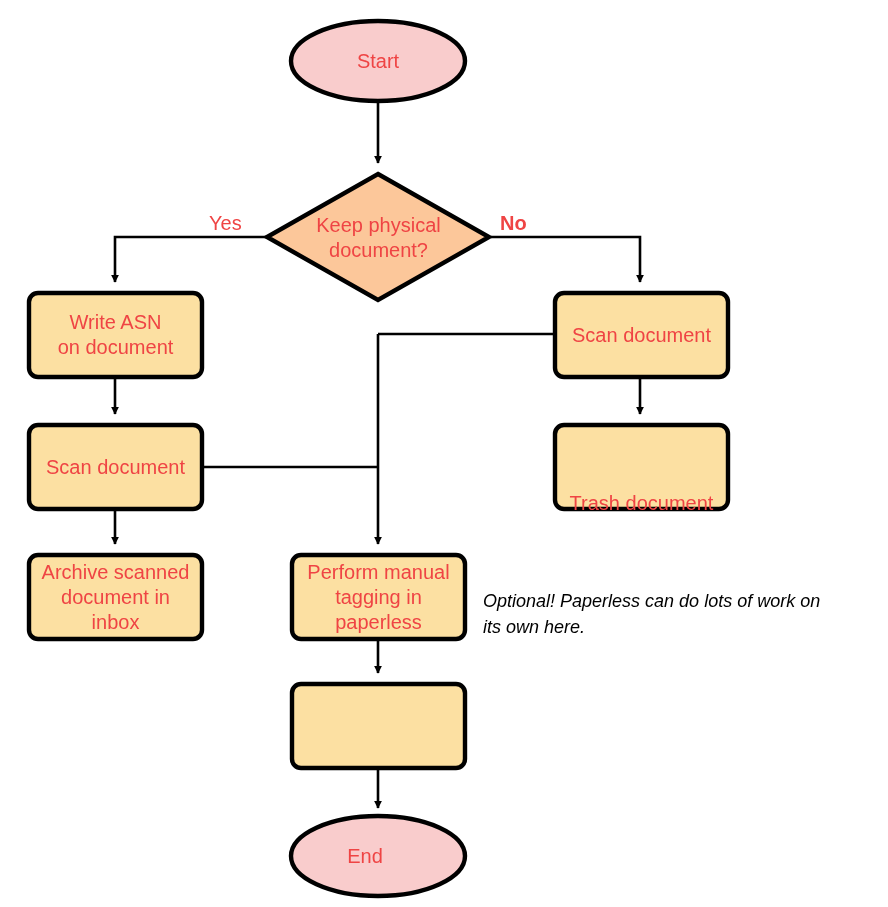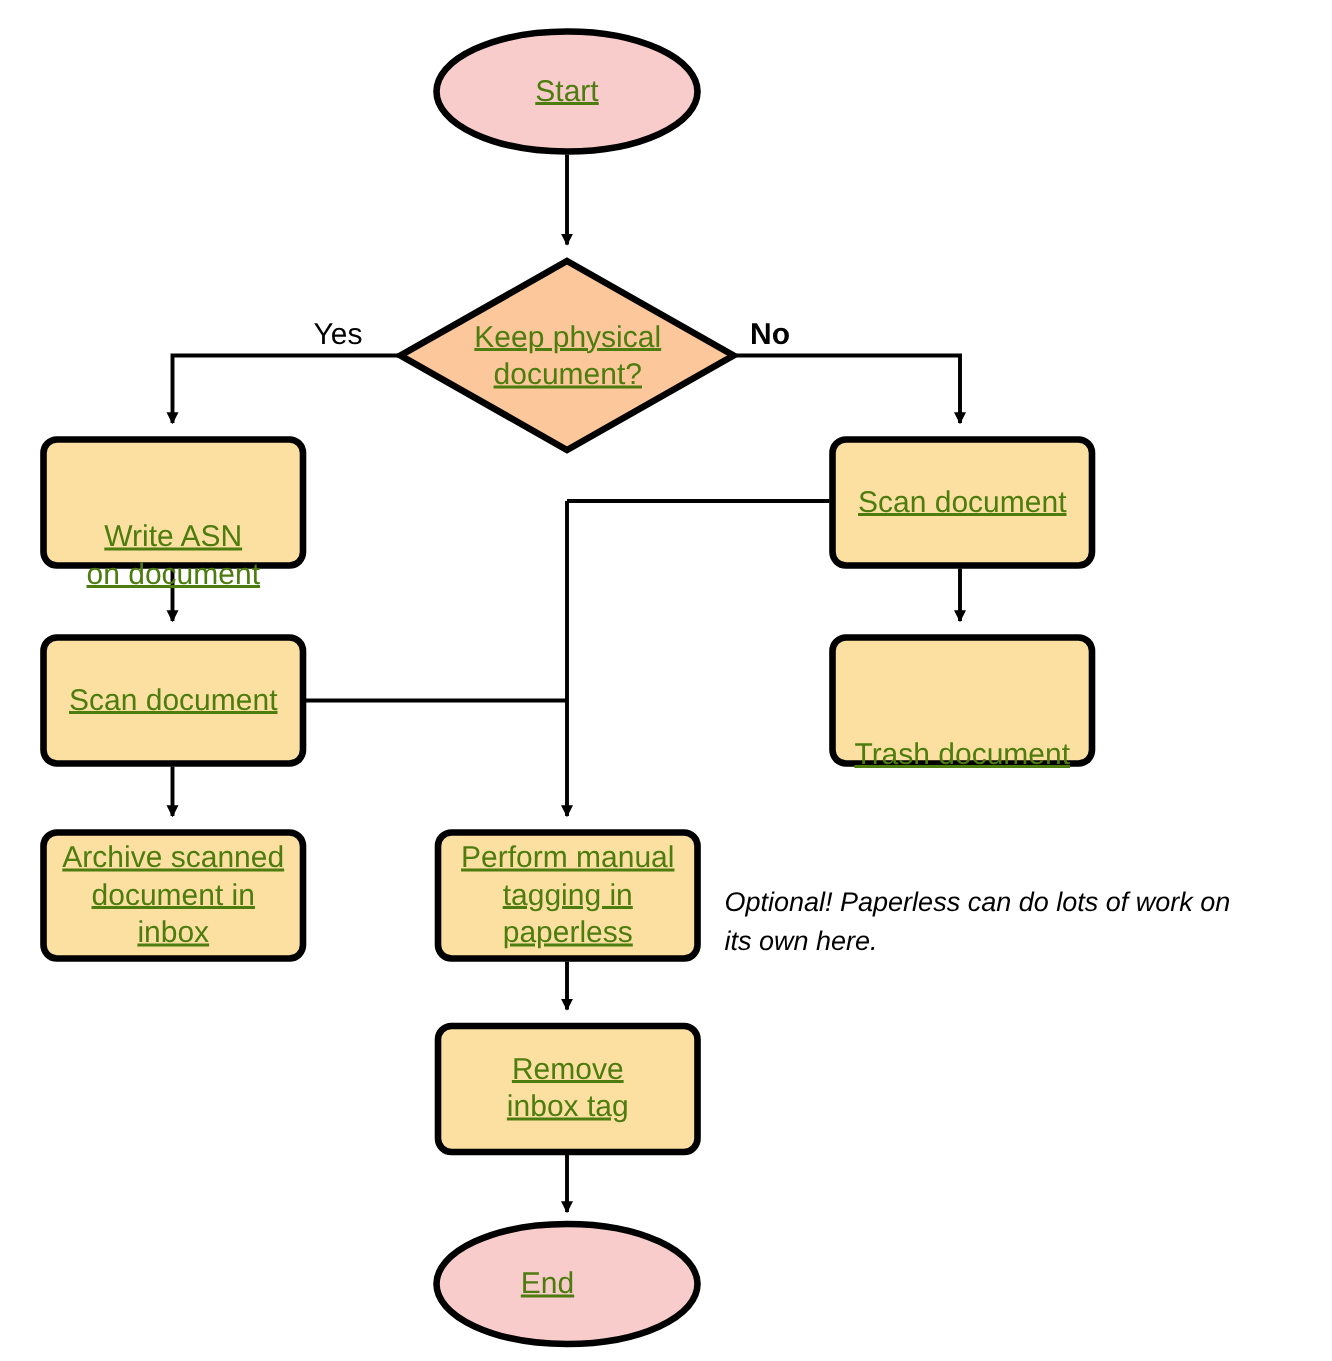--- a/index.html
+++ b/index.html
@@ -25,40 +25,39 @@
     width: 888px;
     height: 907px;
     display: block;
   }
   .node-label {
     position: absolute;
     display: flex;
     align-items: center;
     justify-content: center;
     text-align: center;
-    color: #4d7c0f;
+    color: #ef4444;
     font-size: 20px;
     line-height: 25px;
     white-space: pre-line;
     pointer-events: none;
     font-family: "Liberation Sans", sans-serif;
-    text-decoration: underline;
   }
   .annotation {
     position: absolute;
     color: #000000;
     font-style: italic;
     font-size: 18px;
     line-height: 26px;
     white-space: pre-line;
     font-family: "Liberation Sans", sans-serif;
   }
   .edge-label {
     position: absolute;
-    color: #000000;
+    color: #ef4444;
     font-size: 20px;
     line-height: 24px;
     font-family: "Liberation Sans", sans-serif;
   }
 </style>
 </head>
 <body>
 
 <div id="flow-root">
 
@@ -116,39 +115,37 @@
 
       <ellipse cx="378" cy="856" rx="87" ry="40" fill="#f9cccc" stroke="#000000" stroke-width="4.4"></ellipse>
     </g>
   </svg>
 
   <div class="node-label" style="left:289px; top:19px; width:178px; height:84px;">Start</div>
 
   <div class="node-label" style="left:266px; top:172px; width:225px; height:131px;">Keep physical
 document?</div>
 
-  <div class="node-label" style="left:27px; top:291px; width:177px; height:88px;margin-top:36px;">Write ASN
+  <div class="node-label" style="left:27px; top:291px; width:177px; height:88px;">Write ASN
 on document</div>
 
   <div class="node-label" style="left:27px; top:423px; width:177px; height:88px;">Scan document</div>
 
   <div class="node-label" style="left:27px; top:553px; width:177px; height:88px;">Archive scanned
 document in
 inbox</div>
 
   <div class="node-label" style="left:553px; top:291px; width:177px; height:88px;">Scan document</div>
 
   <div class="node-label" style="left:553px; top:423px; width:177px; height:88px;margin-top:36px;">Trash document</div>
 
   <div class="node-label" style="left:290px; top:553px; width:177px; height:88px;">Perform manual
 tagging in
 paperless</div>
 
-  <div class="node-label" style="left:290px; top:682px; width:177px; height:88px;">Remove
-inbox tag</div>
 
   <div class="node-label" style="left:276px; top:815px; width:178px; height:83px;">End</div>
 
   <div class="edge-label" style="left:209px; top:211px;">Yes</div>
 
   <div class="edge-label" style="left:500px; top:211px;font-weight:bold;">No</div>
 
   <div class="annotation" style="left:483px; top:588px; width:400px;">Optional! Paperless can do lots of work on
 its own here.</div>
 

